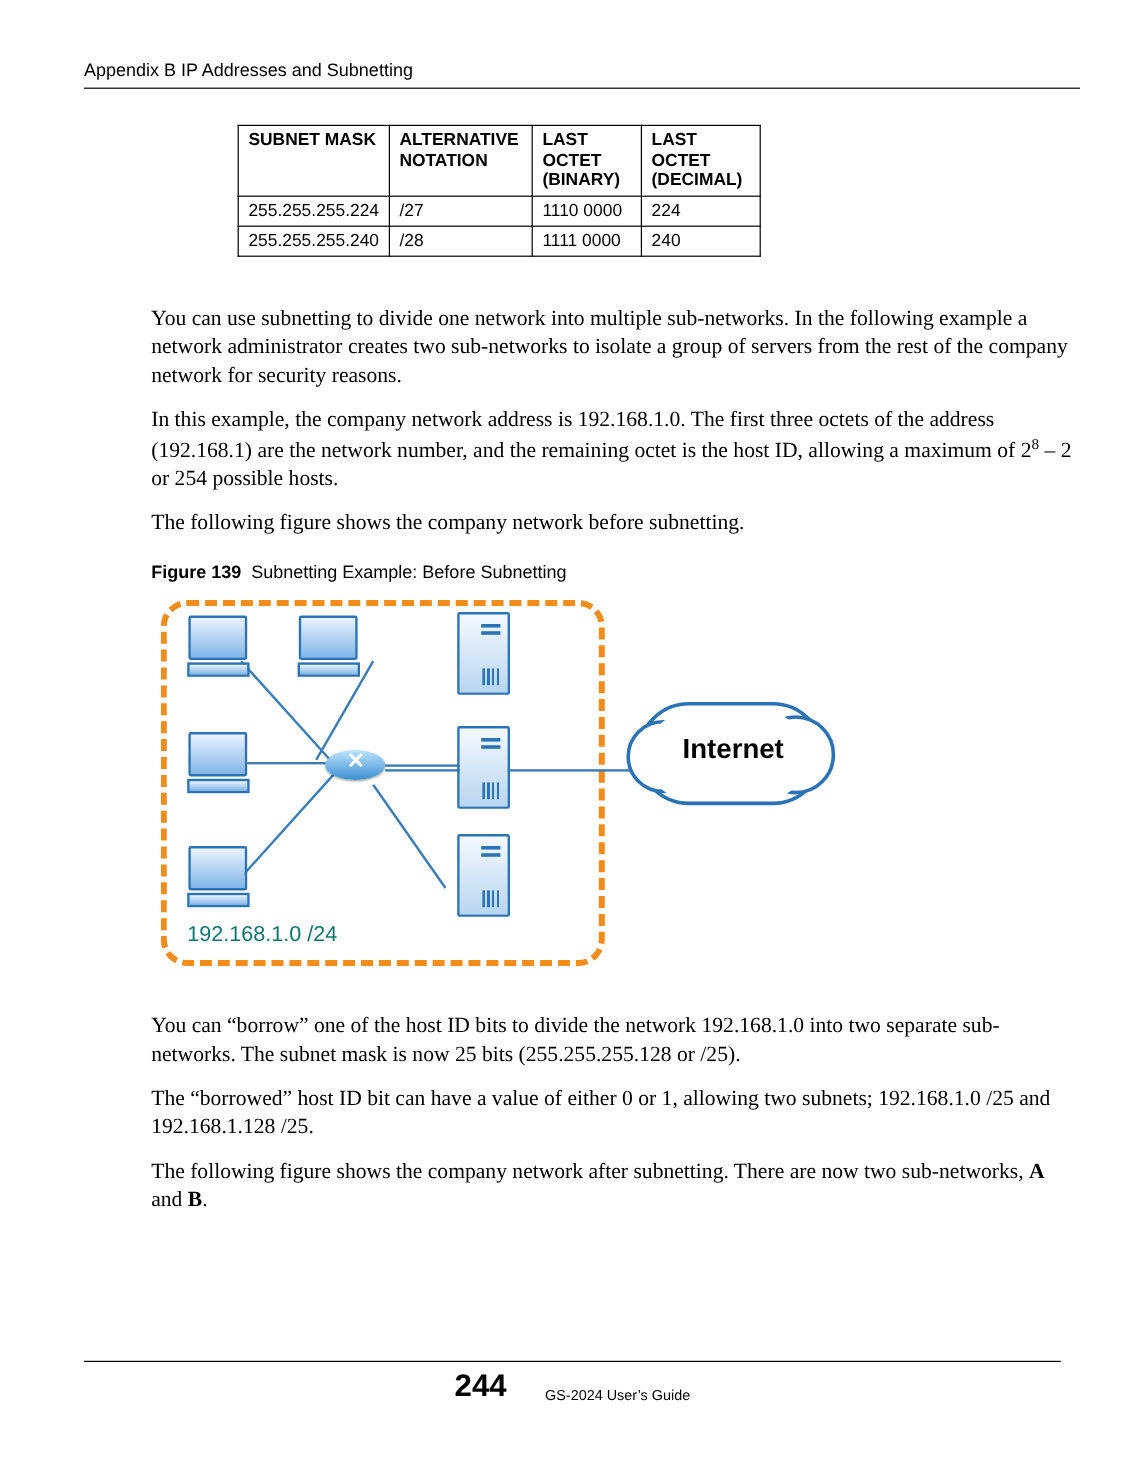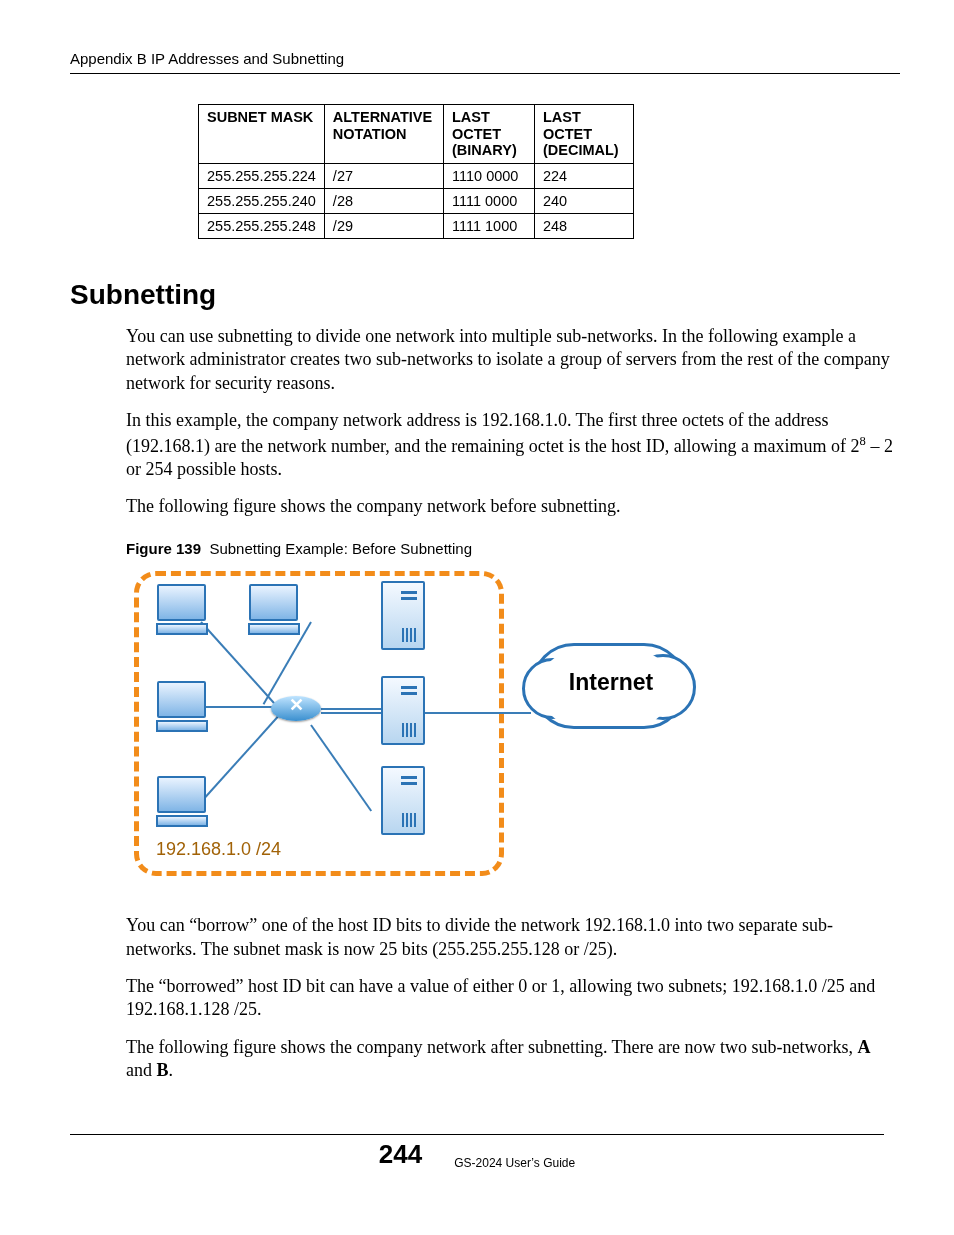--- a/index.html
+++ b/index.html
@@ -119,21 +119,21 @@
     background: repeating-linear-gradient(90deg,#2b73b5 0 2px, transparent 2px 4px);
   }
   .srv::before{
     content:""; position:absolute; top:8px; right:6px; width:16px; height:3px;
     background:#2b73b5; box-shadow: 0 6px 0 #2b73b5;
   }
   .wire {
     position:absolute; background:#3a7db7; height:2px; transform-origin:left center;
   }
   .cloud {
-    position:absolute; left:405px; top:77px; width:150px; height:90px;
+    position:absolute; left:405px; top:90px; width:150px; height:90px;
   }
   .cloud-shape{
     position:absolute; width:150px; height:80px;
     border:3px solid #2b73b5; border-radius:50px;
     background:#fff;
   }
   .cloud-shape::before, .cloud-shape::after{
     content:""; position:absolute; background:#fff; border:3px solid #2b73b5; border-radius:50%;
   }
   .cloud-shape::before{ width:55px; height:55px; left:-12px; top:12px;}
@@ -147,21 +147,21 @@
     text-align:center; font-family:Arial,sans-serif;
     font-size:23px; font-weight:bold; color:#000;
   }
   .cloud-link{
     position:absolute; left:195px; top:146px; width:210px; height:2px;
     background:#3a7db7;
   }
   .net-label{
     position:absolute; left:30px; top:272px;
     font-family:Arial,sans-serif; font-size:18px;
-    color:#a16207;
+    color:#0f766e;
   }
   .footer {
     position: absolute; bottom: 30px; left: 70px; right: 70px;
     border-top: 1.5px solid #000;
     display: flex; justify-content: center; align-items:flex-end;
     padding-top: 4px;
   }
   .page-num {
     font-family: Arial, Helvetica, sans-serif;
     font-weight: bold; font-size: 26px;
@@ -201,31 +201,24 @@
             <td>/27</td>
             <td>1110 0000</td>
             <td>224</td>
           </tr>
           <tr>
             <td>255.255.255.240</td>
             <td>/28</td>
             <td>1111 0000</td>
             <td>240</td>
           </tr>
-          <tr>
-            <td>255.255.255.248</td>
-            <td>/29</td>
-            <td>1111 1000</td>
-            <td>248</td>
-          </tr>
         </tbody>
     </table>
   </div>
 
-  <h2 class="section">Subnetting</h2>
 
   <div class="body-text">
     <p>You can use subnetting to divide one network into multiple sub-networks. In the following example a network administrator creates two sub-networks to isolate a group of servers from the rest of the company network for security reasons.</p>
     <p>
       <span>In this example, the company network address is 192.168.1.0. The first three octets of the address (192.168.1) are the network number, and the remaining octet is the host ID, allowing a maximum of 2</span><sup>8</sup><span> – 2 or 254 possible hosts.</span>
     </p>
     <p>The following figure shows the company network before subnetting.</p>
 
     <div class="fig-caption">
       <b>Figure 139</b>&nbsp;&nbsp;<span>Subnetting Example: Before Subnetting</span>

